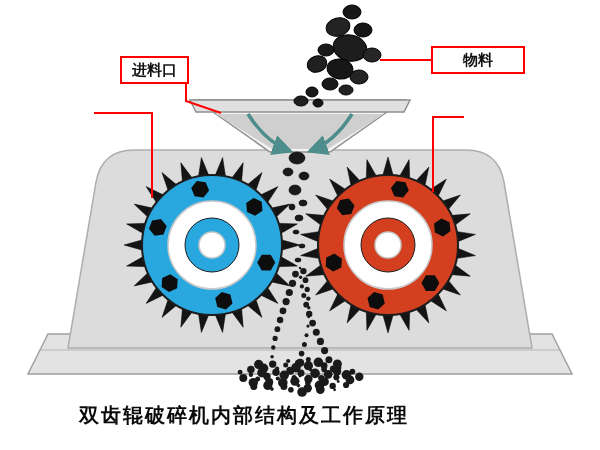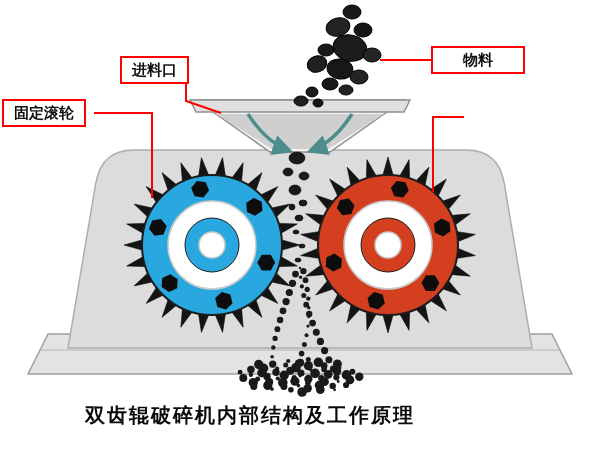--- a/index.html
+++ b/index.html
@@ -8,21 +8,21 @@
     font-family:"Liberation Sans","DejaVu Sans",sans-serif;
   }
   #diagram{position:absolute;left:0;top:0;}
   .callout{
     position:absolute;background:#ffffff;border:2px solid #ff0000;
     padding:2px 10px;font-size:15px;font-weight:bold;color:#111;
     white-space:nowrap;text-align:center;line-height:20px;
   }
   #main-title{
     position:absolute;left:0;top:402px;width:488px;text-align:center;
-    font-size:20px;font-weight:bold;color:#0a0a0a;letter-spacing:2px;padding-left:6px;
+    font-size:20px;font-weight:bold;color:#0a0a0a;letter-spacing:2px;
   }
 </style>
 </head>
 <body>
 
 <div id="stage">
 
   <svg id="diagram" width="600" height="450" viewBox="0 0 600 450">
     <defs>
       <marker id="arrowhead" markerWidth="8" markerHeight="8" refX="5" refY="3" orient="auto" markerUnits="strokeWidth">
@@ -204,18 +204,17 @@
       </g>
 
     <g id="callout-lines">
       <polyline class="callout-line" points="94,113 152,113 152,198" fill="none" stroke="#ff0000" stroke-width="2"></polyline>
       <polyline class="callout-line" points="186,83 186,101 221,113" fill="none" stroke="#ff0000" stroke-width="2"></polyline>
       <polyline class="callout-line" points="431,60 380,60" fill="none" stroke="#ff0000" stroke-width="2"></polyline>
       <polyline class="callout-line" points="464,117 433,117 433,192" fill="none" stroke="#ff0000" stroke-width="2"></polyline>
     </g>
   </svg>
 
-  <div class="callout" style="left: 2px; top: 99px; border-color: rgb(255, 0, 0);">固定滚轮</div>
   <div class="callout" style="left: 114px; top: 56px; border-color: rgb(255, 0, 0); margin-left: 6px;">进料口</div>
   <div class="callout" style="left: 431px; top: 46px; min-width: 70px; border-color: rgb(255, 0, 0);">物料</div>
 
   <div id="main-title">双齿辊破碎机内部结构及工作原理</div>
 </div>
 
 </body></html>

